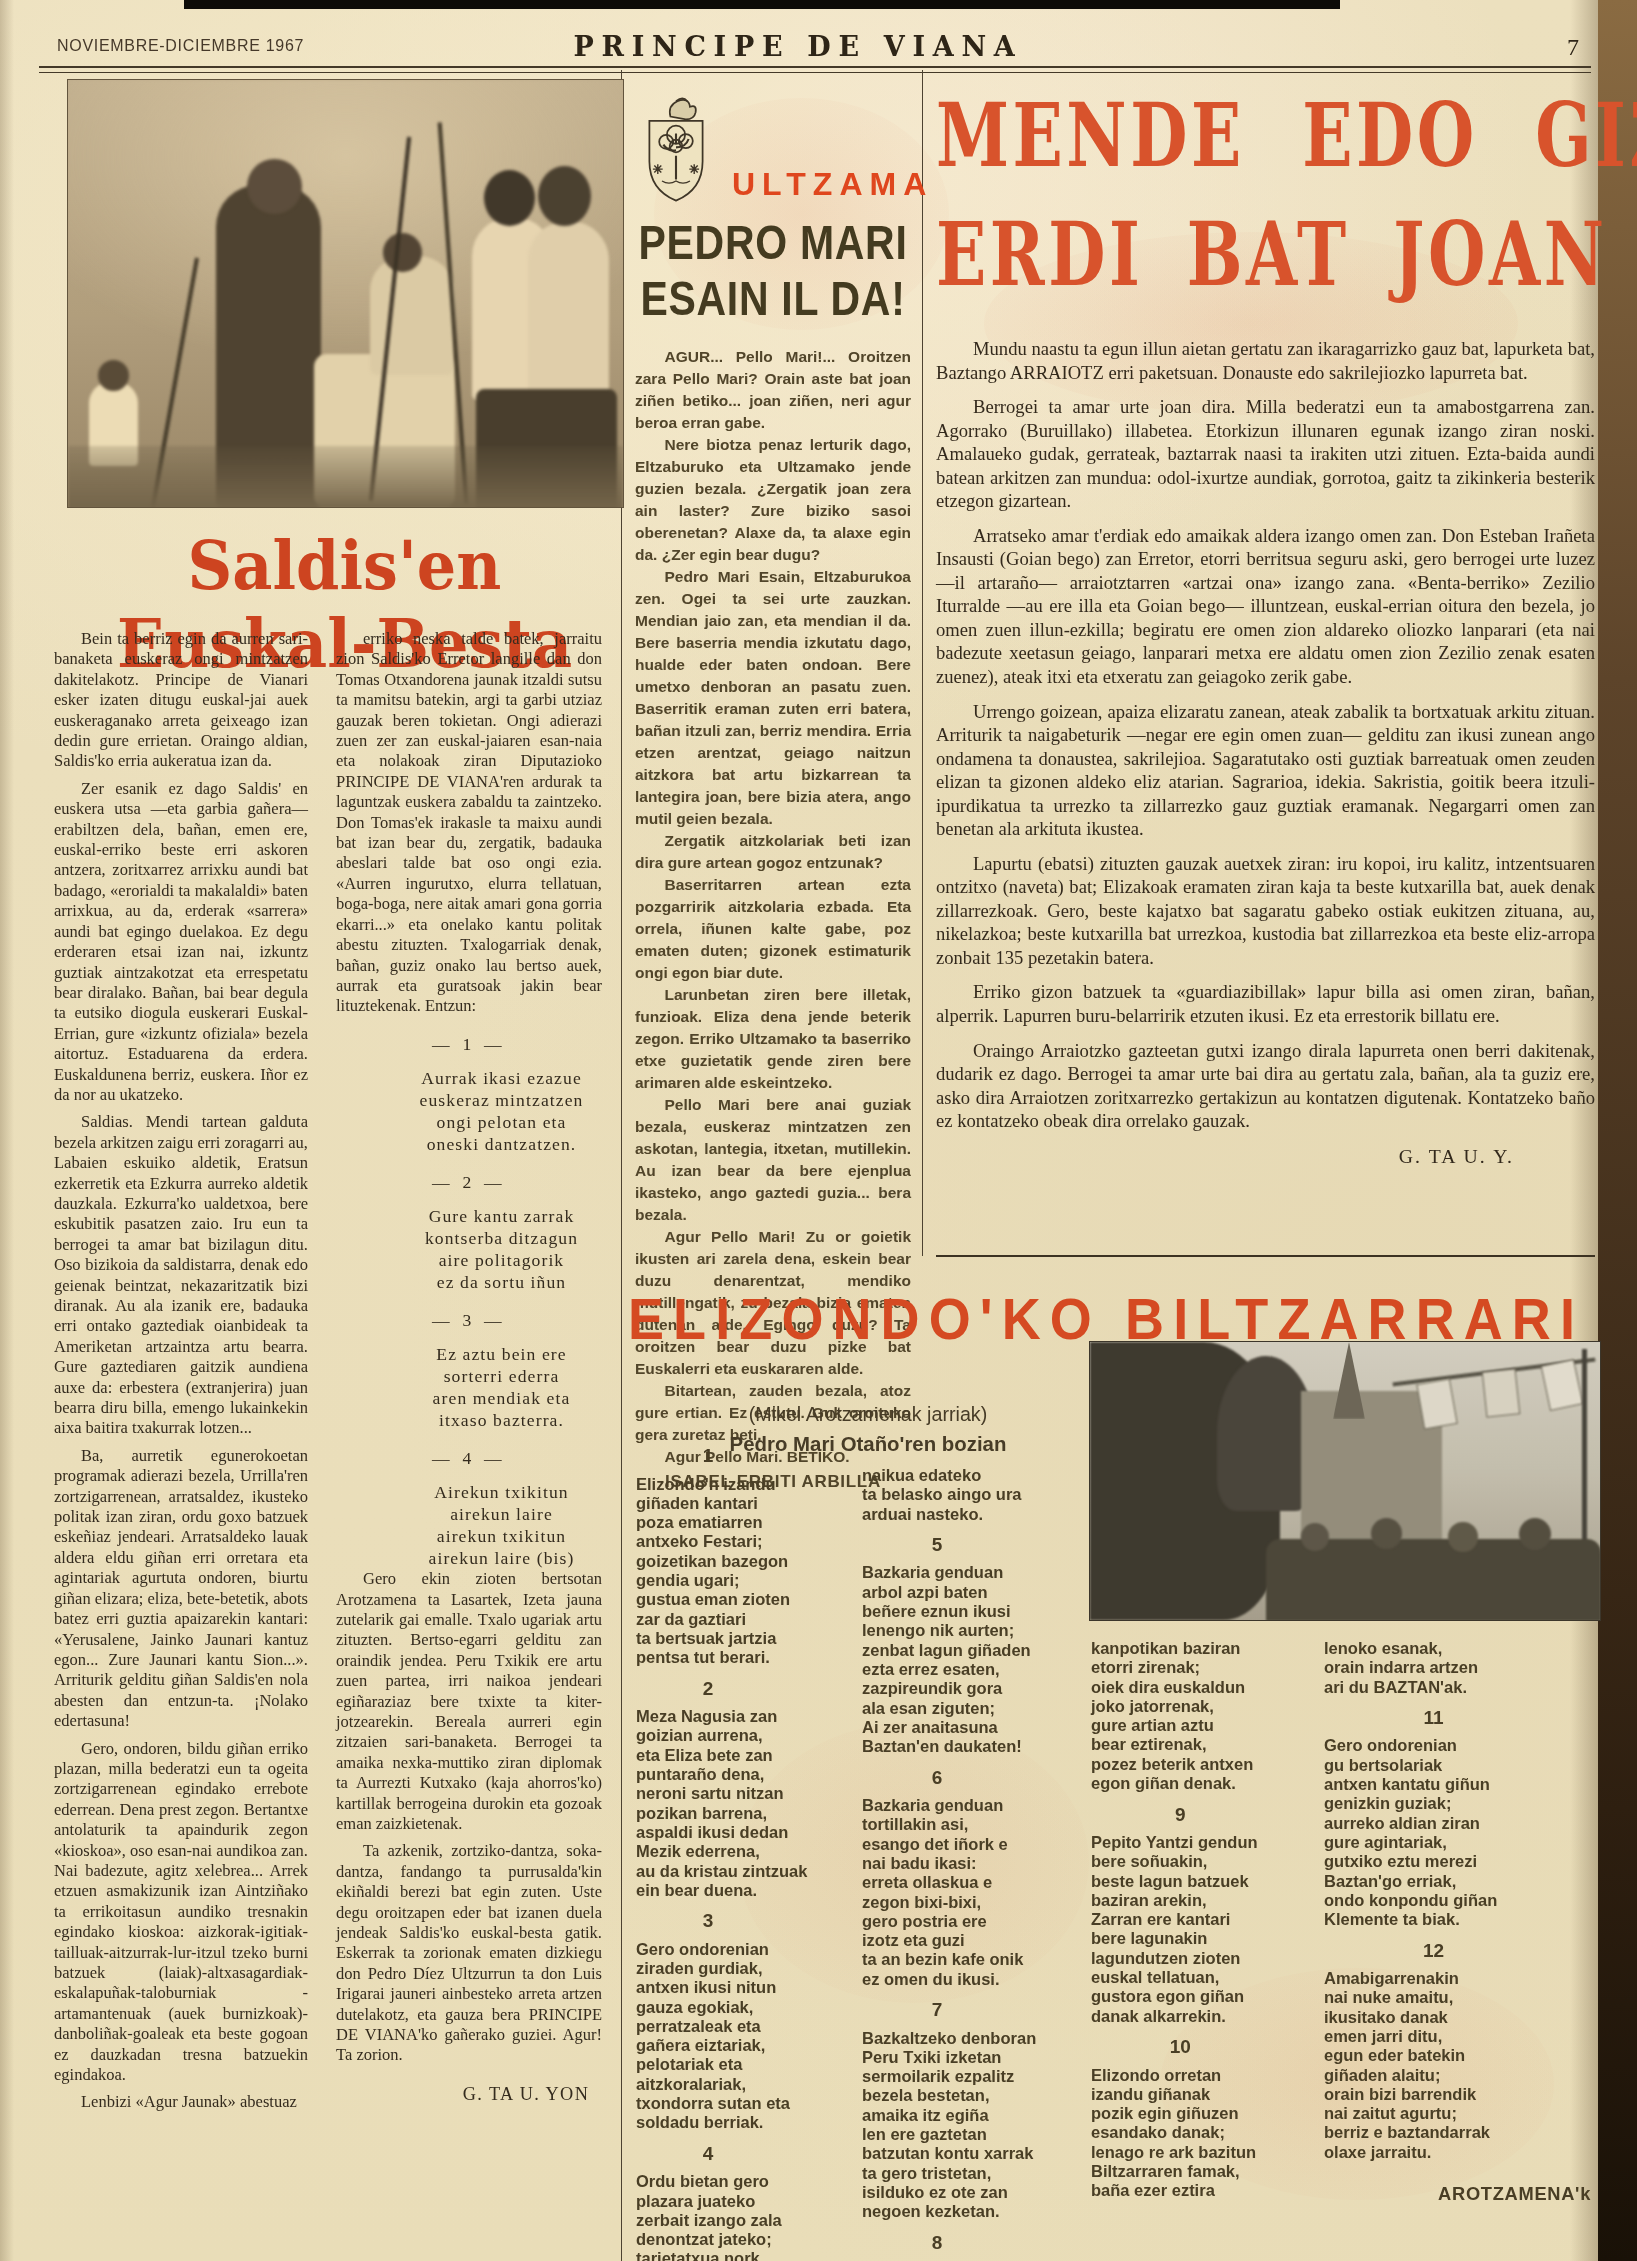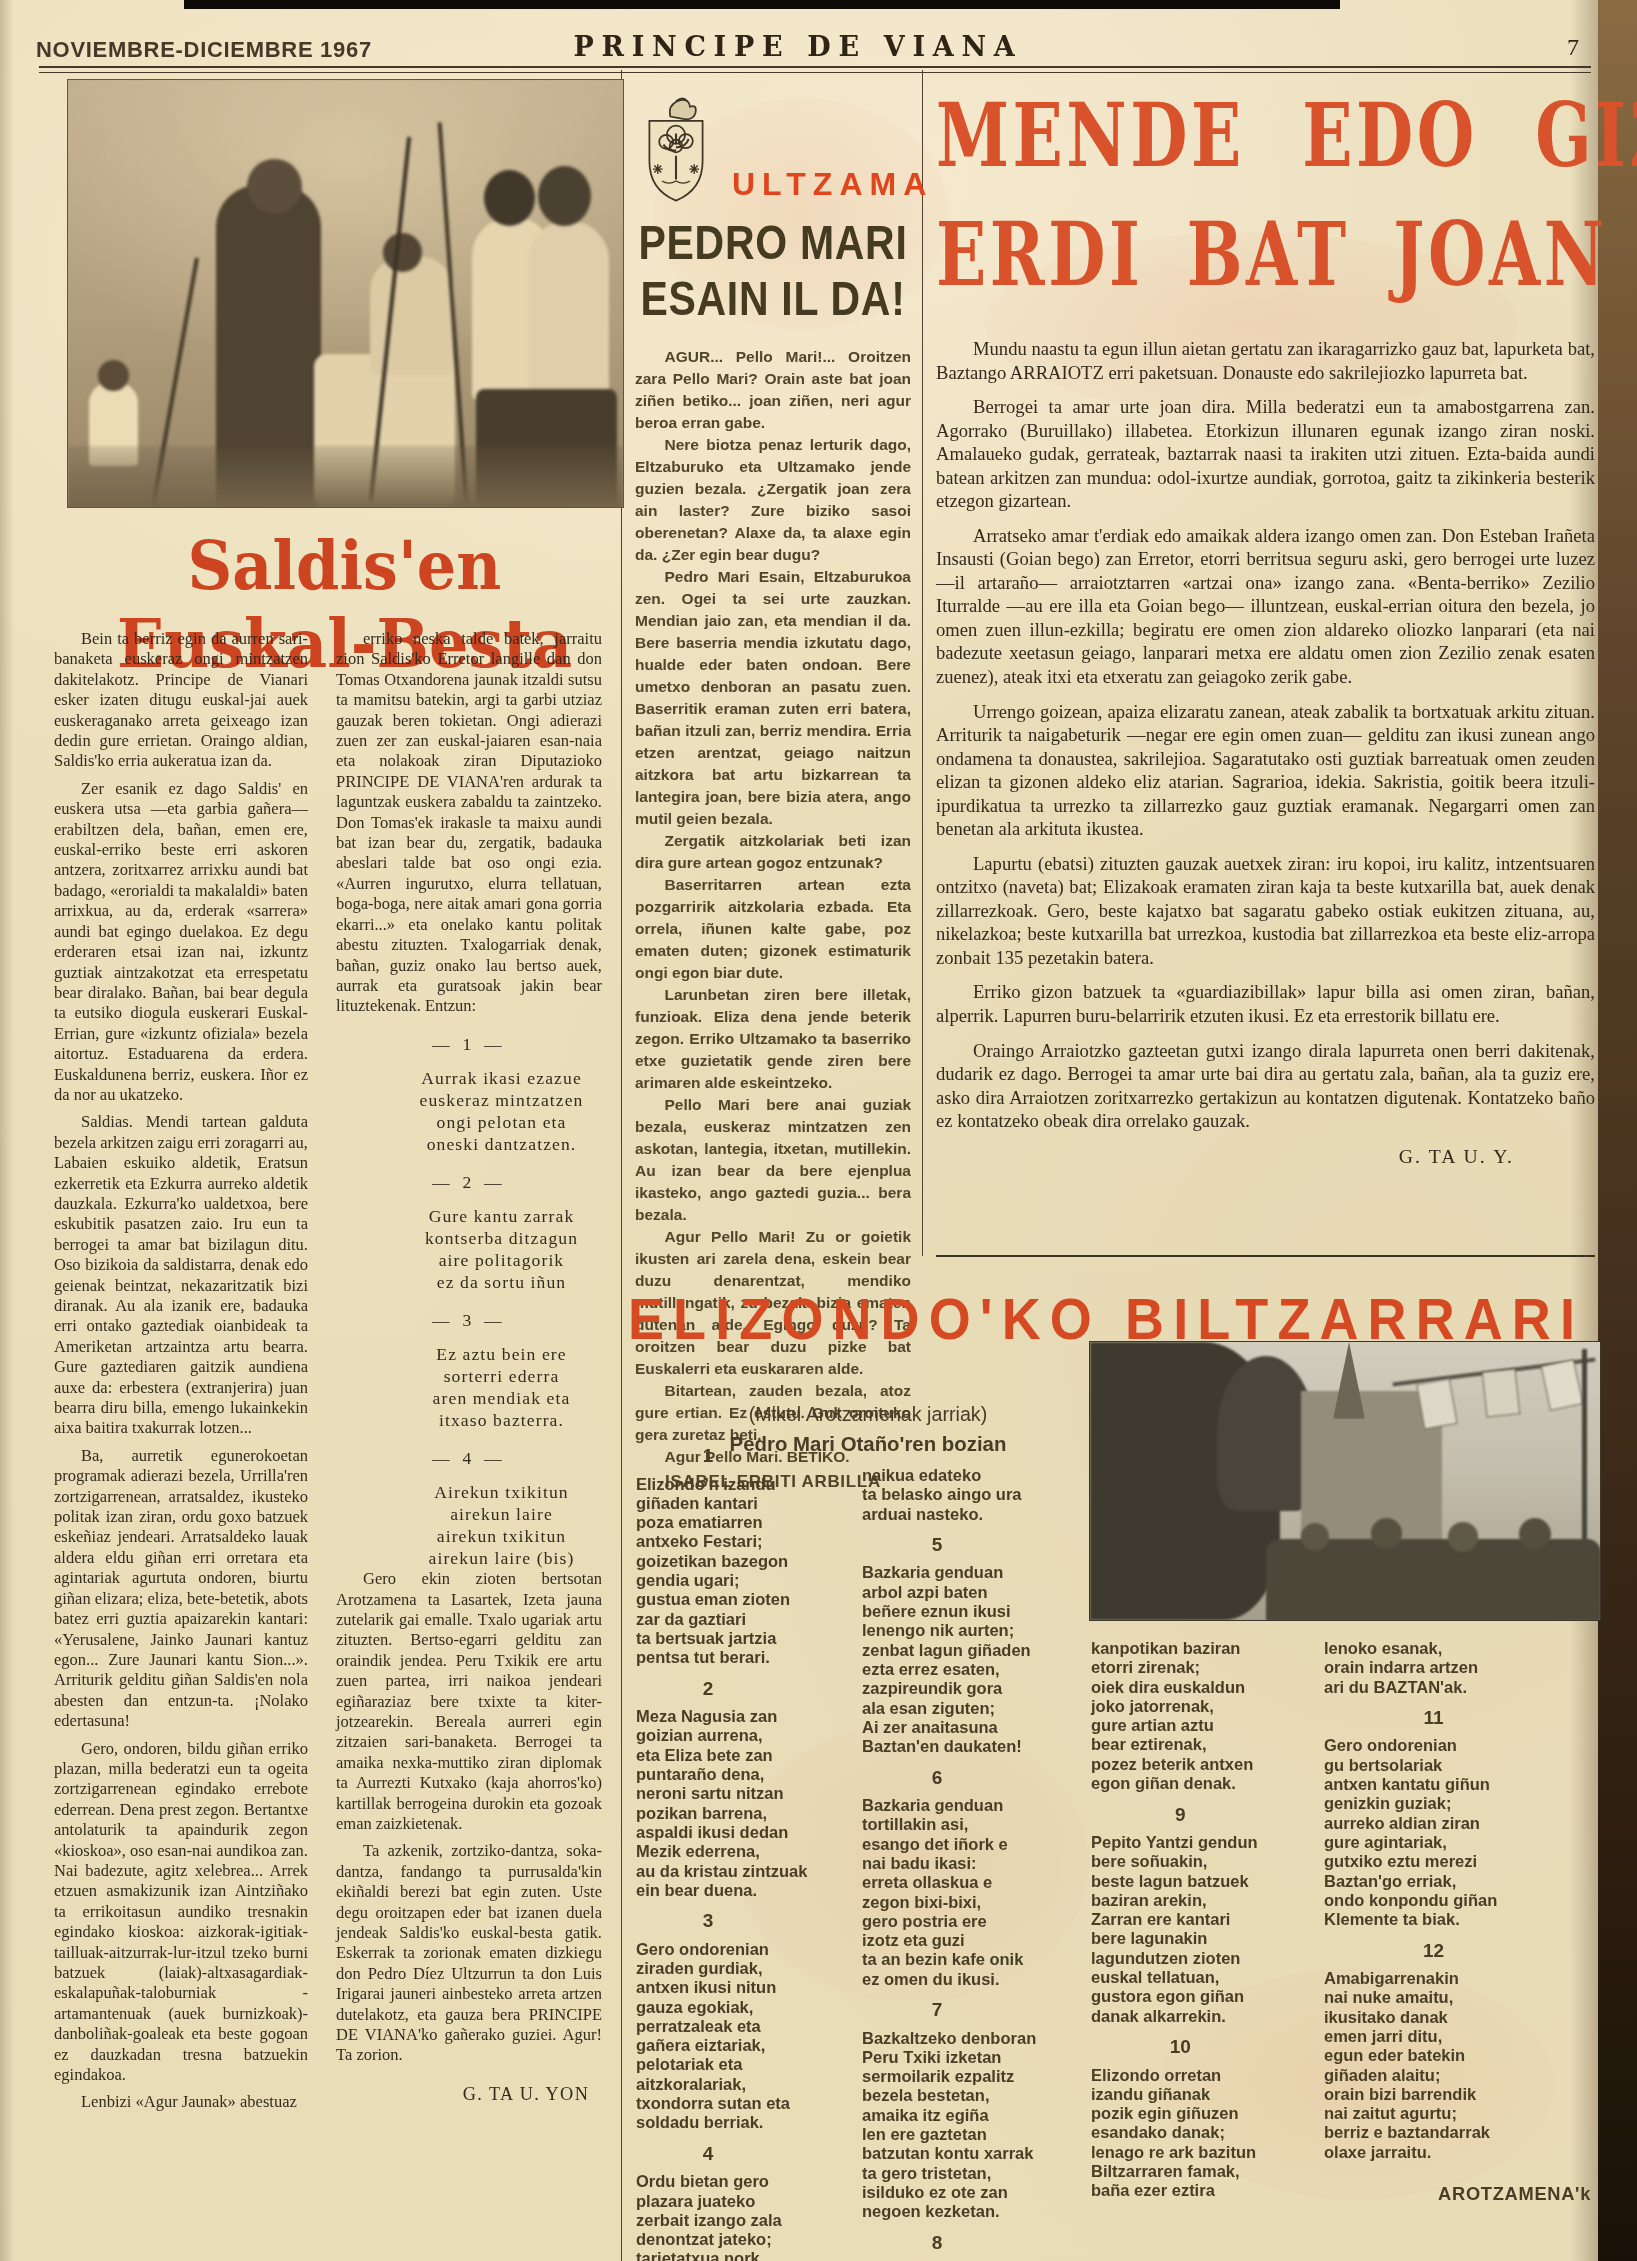--- a/index.html
+++ b/index.html
@@ -14,22 +14,22 @@
   
   .top-strip{left:184px;top:0;width:1156px;height:9.1px;background:#0d0b07;}
   .right-strip{left:1598px;top:0;width:39px;height:2261px;
     background:linear-gradient(180deg,#8a6b42,#5d442a 30%,#2e1f10 80%,#191107);}
   .right-shadow{left:1570px;top:0;width:28px;height:2261px;
     background:linear-gradient(90deg,rgba(70,50,25,0),rgba(70,50,25,0.28));}
   .left-shadow{left:0;top:0;width:14px;height:2261px;
     background:linear-gradient(90deg,rgba(90,70,40,0.25),rgba(90,70,40,0));}
   .bleed{border-radius:50%;pointer-events:none;}
   
-  .hdr-date{left:36px;top:37px;font-family:"Liberation Sans",sans-serif;font-size:22px;
-    letter-spacing:0.7px;color:#46392a;font-weight:bold;}
+  .hdr-date{left:57px;top:37px;font-family:"Liberation Sans",sans-serif;font-size:16px;
+    letter-spacing:0.7px;color:#46392a;}
   .hdr-title{left:0;width:1596px;top:31px;text-align:center;font-weight:bold;font-size:27px;
     letter-spacing:7.7px;color:#2e2517;font-family:"DejaVu Serif",serif;}
   .hdr-page{left:1567px;top:34px;font-size:24px;color:#2e2517;}
   .hdr-rule{left:39px;top:66px;width:1552px;height:4.2px;border-top:2.1px solid #443928;border-bottom:0.7px solid #443928;}
   .vrule1{left:621px;top:70px;width:1.4px;height:2191px;background:#4d4231;}
   .vrule2{left:922px;top:70px;width:1.4px;height:1186px;background:#4d4231;}
   .hsep{left:936px;top:1255px;width:659px;height:2.1px;background:#3c3222;}
   
   .photo1{left:67px;top:79px;width:555px;height:427px;border:1.4px solid #5d4d34;
     background:linear-gradient(180deg,#b9a888 0%,#ab9876 55%,#93805f 100%);overflow:hidden;filter:sepia(0.25) contrast(0.95);}

